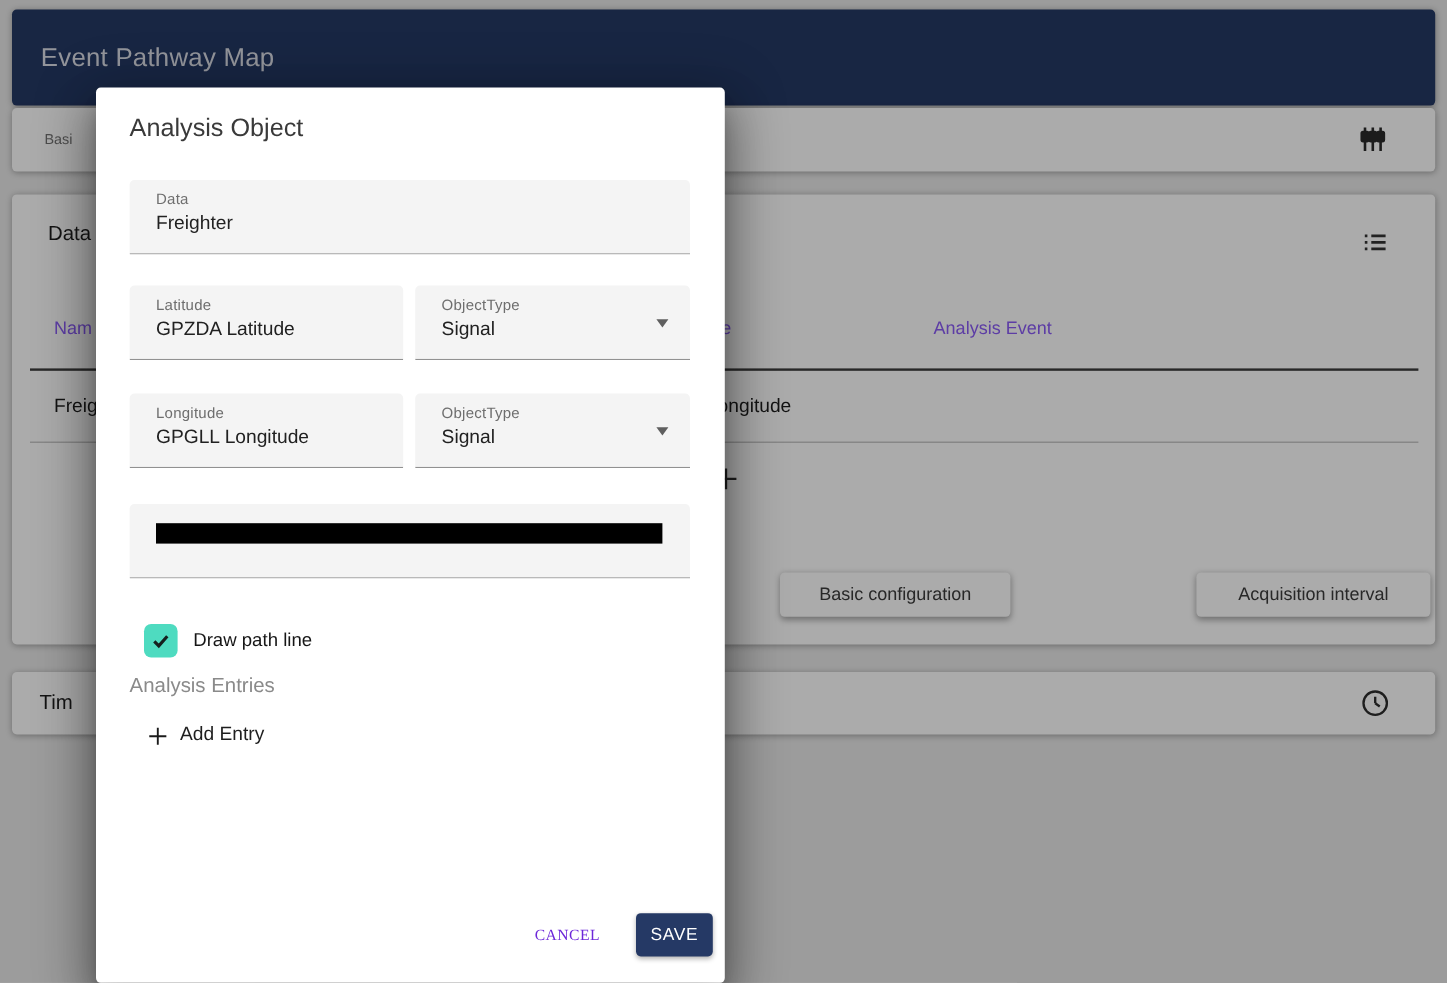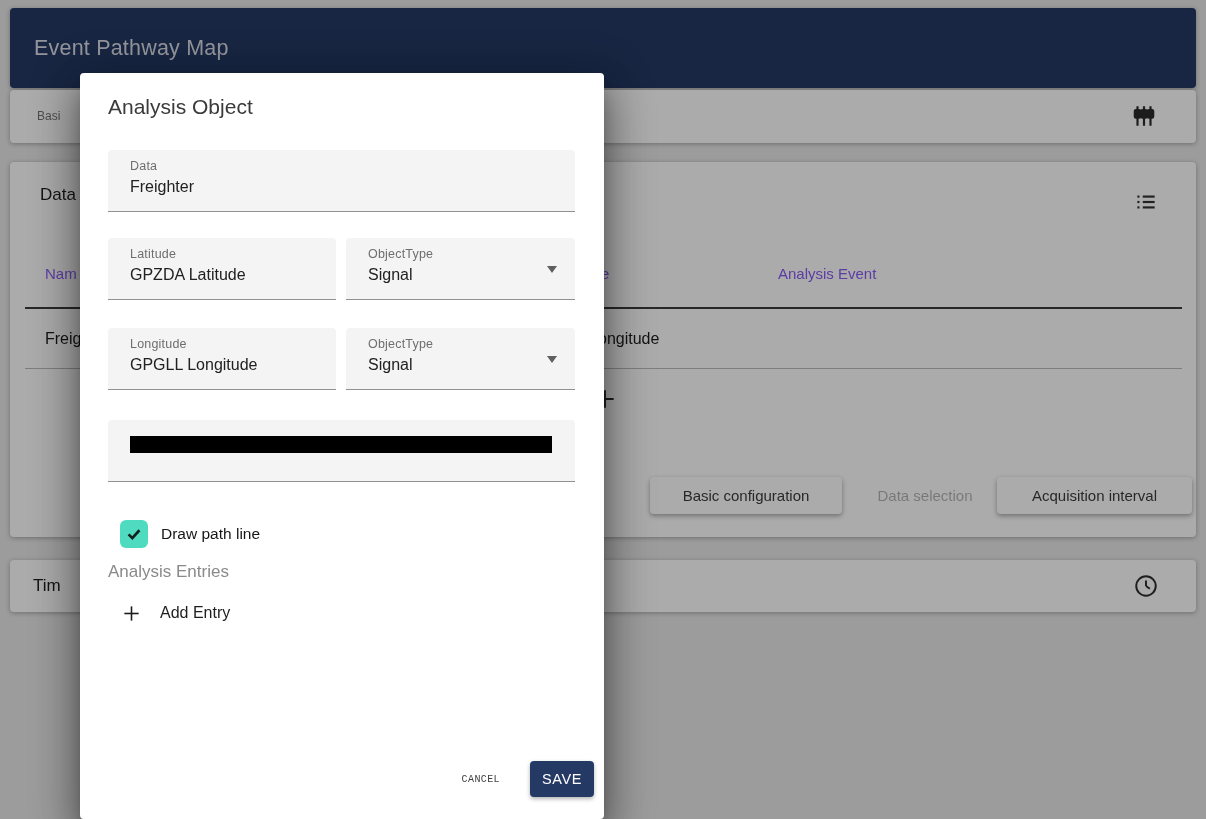--- a/index.html
+++ b/index.html
@@ -59,24 +59,24 @@
   .check-row{margin-top:37px;margin-left:12px;height:29px;display:flex;align-items:center;}
   .checkbox{width:28px;height:28px;border-radius:6px;background:transparent;border:2px solid #777;
     box-sizing:border-box;display:flex;align-items:center;justify-content:center;cursor:pointer;}
   .checkbox.checked{background:#4edbc0;border:none;}
   .checkbox .check{display:none;}
   .checkbox.checked .check{display:block;}
   .check-label{margin-left:13px;font-size:15.5px;color:#161616;}
 
   .entries-heading{margin-top:14px;height:19px;font-size:17px;font-weight:500;color:#8a8a8a;}
   .add-entry{margin-top:20px;margin-left:14px;height:24px;display:flex;align-items:center;cursor:pointer;}
-  .add-entry .ae-label{margin-left:19px;font-size:16px;color:#1f1f1f;}
+  .add-entry .ae-label{margin-left:9px;font-size:16px;color:#1f1f1f;}
 
   .actions{position:absolute;right:10px;bottom:22px;display:flex;align-items:center;}
-  .btn-cancel{background:transparent;border:none;font-family:Liberation Mono, monospace;font-size:10px;color:#404040;
+  .btn-cancel{background:transparent;border:none;font-family:Liberation Serif, serif;font-size:13px;color:#6d28d9;
     letter-spacing:.4px;padding:9px 12px;cursor:pointer;}
   .btn-save{margin-left:18px;background:#253965;border:none;border-radius:4px;font-family:inherit;
     font-size:14.5px;font-weight:500;color:#ffffff;letter-spacing:.6px;padding:10px 12px;
     box-shadow:0 2px 4px rgba(0,0,0,.3);cursor:pointer;}
 </style>
 </head>
 <body>
 
 <div class="card app-bar">
   <div class="title">Event Pathway Map</div>
@@ -127,21 +127,20 @@
   <div class="add-row">
     <svg width="26" height="26" viewBox="0 0 24 24">
       <g stroke="#2e2e2e" stroke-width="1.8">
           <line x1="12" y1="4" x2="12" y2="20"></line>
           <line x1="4" y1="12" x2="20" y2="12"></line>
         </g>
     </svg>
   </div>
 
   <button class="raised-btn" style="left:640px;width:192px;">Basic configuration</button>
-  <button class="flat-btn" style="left:850px;width:130px;">Data selection</button>
   <button class="raised-btn" style="left:987px;width:195px;">Acquisition interval</button>
 </div>
 
 <div class="card time-card">
   <div class="tlabel">Tim</div>
   <div class="icon-btn" style="left:1123px;top:13px;">
     <svg width="26" height="26" viewBox="0 0 24 24">
       <circle cx="12" cy="12" r="9" fill="none" stroke="#2e2e2e" stroke-width="1.8"></circle>
       <g stroke="#2e2e2e" stroke-width="1.8">
           <line x1="12" y1="7" x2="12" y2="12"></line>

